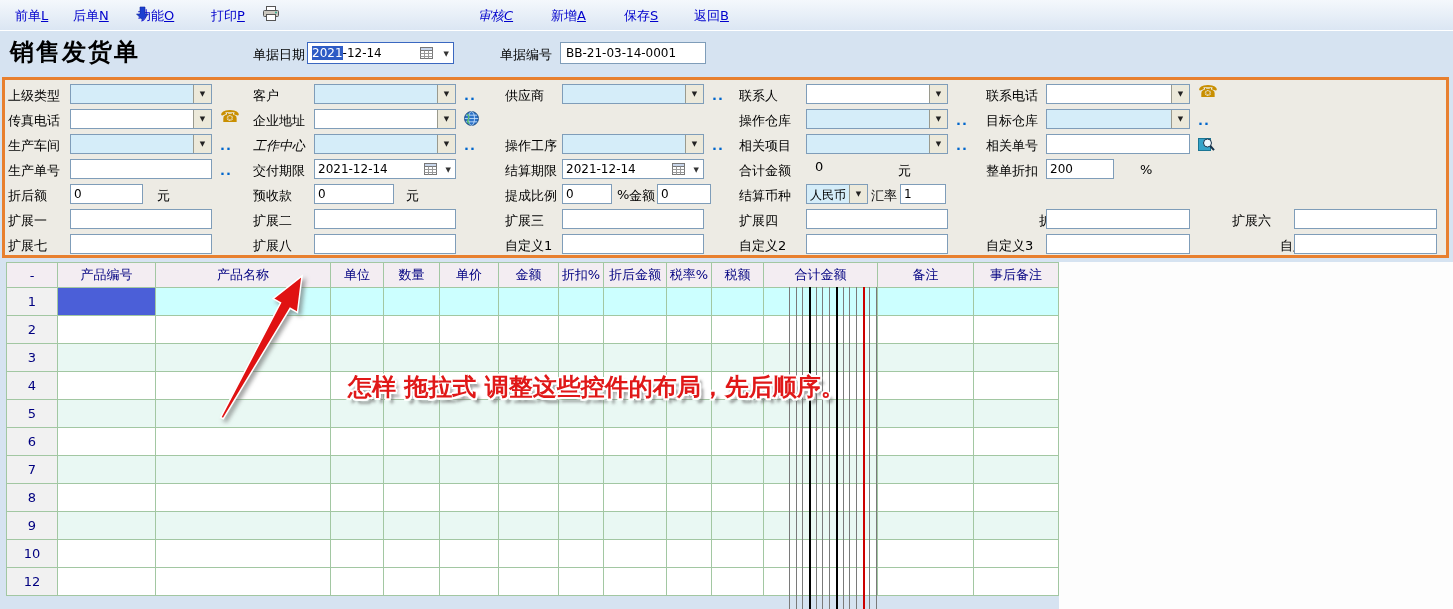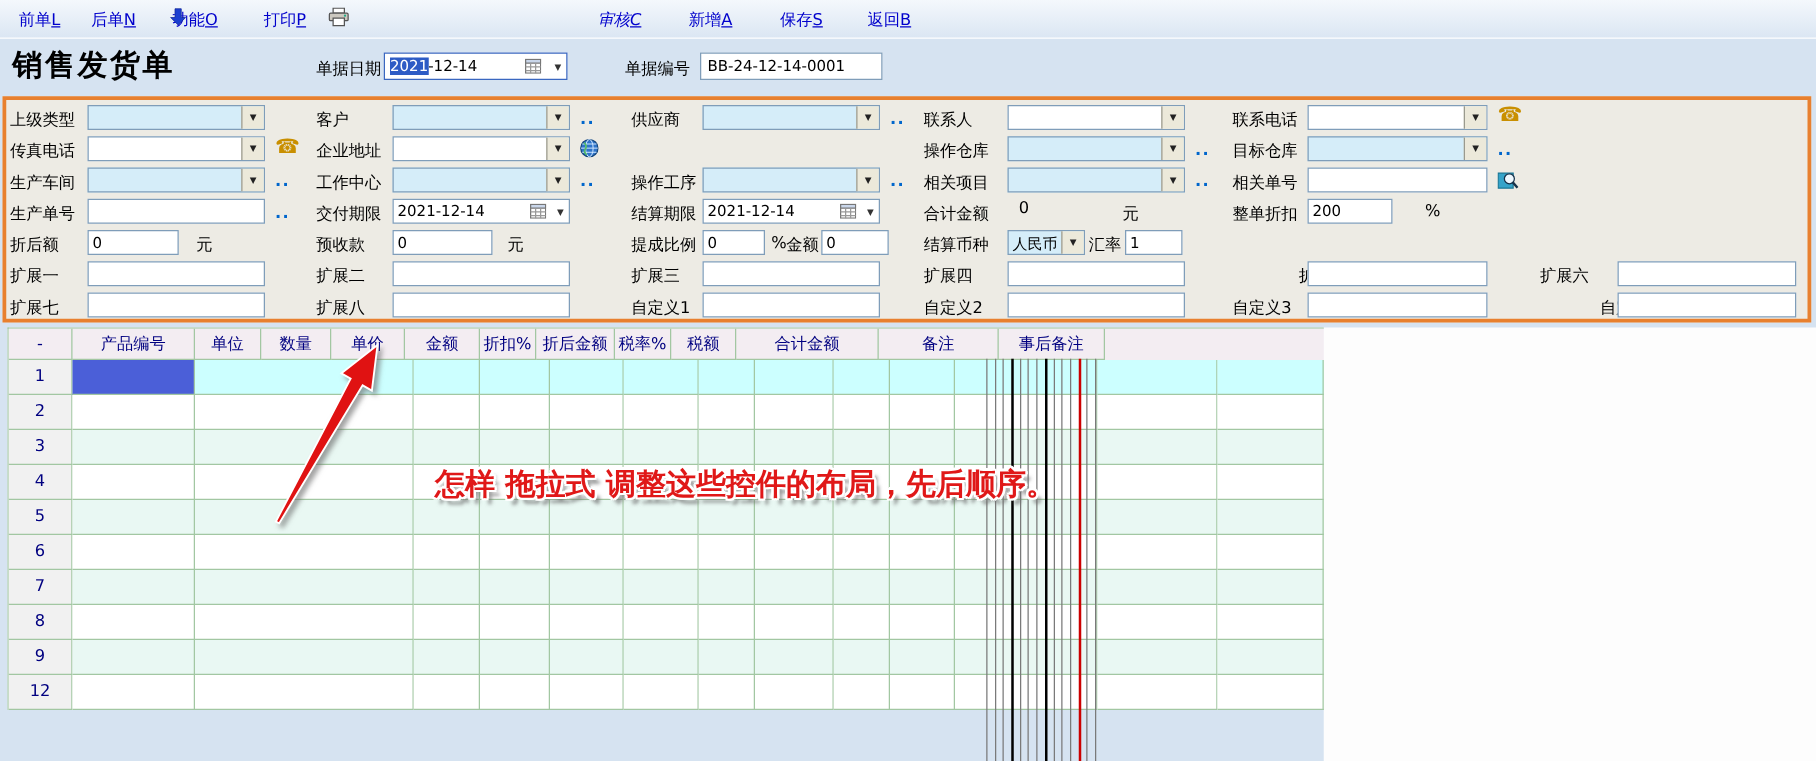--- a/index.html
+++ b/index.html
@@ -100,21 +100,21 @@
     <span class="sel">2021</span><span>-12-14</span>
     <span class="cal-ic"><svg width="13" height="12" viewBox="0 0 13 12">
           <rect x="0.5" y="0.5" width="12" height="11" fill="#fff" stroke="#777"></rect>
           <rect x="0.5" y="0.5" width="12" height="3" fill="#c9d6ea" stroke="#777"></rect>
           <path d="M4.5 3.5v8M8.5 3.5v8M0.5 6.5h12M0.5 9.5h12" stroke="#999" fill="none"></path>
         </svg></span>
     <span class="dd-ar">▼</span>
   </div>
 
   <span class="hl-label" style="left:500px">单据编号</span>
-  <div class="docno"><span>BB-24-12-14-0001</span></div>
+  <div class="docno"><span>BB-21-03-14-0001</span></div>
 
   <div class="panel" id="panel">
       <span class="f-label" style="left: 3px; top: 7px;">上级类型</span>
       <div class="combo blue" style="left: 65px; top: 4px; width: 142px;">
         <span class="combo-val"></span>
         <span class="combo-btn">▼</span>
       </div>
       <span class="f-label" style="left: 248px; top: 7px;">客户</span>
       <div class="combo blue" style="left: 309px; top: 4px; width: 142px;">
         <span class="combo-val"></span>
@@ -166,21 +166,21 @@
         <span class="combo-val"></span>
         <span class="combo-btn">▼</span>
       </div>
       <span class="dots" style="top: 33px; left: 1193px;">..</span>
       <span class="f-label" style="left: 3px; top: 57px;">生产车间</span>
       <div class="combo blue" style="left: 65px; top: 54px; width: 142px;">
         <span class="combo-val"></span>
         <span class="combo-btn">▼</span>
       </div>
       <span class="dots" style="top: 58px; left: 215px;">..</span>
-      <span class="f-label" style="left: 248px; top: 57px;">工作中心</span>
+      <span class="f-label" style="left: 248px; top: 57px; font-style: italic;">工作中心</span>
       <div class="combo blue" style="left: 309px; top: 54px; width: 142px;">
         <span class="combo-val"></span>
         <span class="combo-btn">▼</span>
       </div>
       <span class="dots" style="top: 58px; left: 459px;">..</span>
       <span class="f-label" style="left: 500px; top: 57px;">操作工序</span>
       <div class="combo blue" style="left: 557px; top: 54px; width: 142px;">
         <span class="combo-val"></span>
         <span class="combo-btn">▼</span>
       </div>
@@ -261,20 +261,21 @@
       <div class="textbox" style="left: 1041px; top: 154px; width: 144px;"><span></span></div>
       <span class="f-label" style="left: 1275px; top: 157px;">自定义4</span>
       <div class="textbox" style="left: 1289px; top: 154px; width: 143px;"><span></span></div>
     </div>
 
   <div class="rightblank"></div>
   <div class="grid" id="grid">
       <div class="g-hrow">
         <div class="g-hcell" style="width: 51px;">-</div>
         <div class="g-hcell" style="width: 98px;">产品编号</div>
+        <div class="g-hcell" style="width: 175px;">产品名称</div>
         <div class="g-hcell" style="width: 53px;">单位</div>
         <div class="g-hcell" style="width: 56px;">数量</div>
         <div class="g-hcell" style="width: 59px;">单价</div>
         <div class="g-hcell" style="width: 60px;">金额</div>
         <div class="g-hcell" style="width: 45px;">折扣%</div>
         <div class="g-hcell" style="width: 63px;">折后金额</div>
         <div class="g-hcell" style="width: 45px;">税率%</div>
         <div class="g-hcell" style="width: 52px;">税额</div>
         <div class="g-hcell" style="width: 114px;">合计金额</div>
         <div class="g-hcell" style="width: 96px;">备注</div>
@@ -416,20 +417,36 @@
         <div class="g-cell tint" style="width: 56px;"></div>
         <div class="g-cell tint" style="width: 59px;"></div>
         <div class="g-cell tint" style="width: 60px;"></div>
         <div class="g-cell tint" style="width: 45px;"></div>
         <div class="g-cell tint" style="width: 63px;"></div>
         <div class="g-cell tint" style="width: 45px;"></div>
         <div class="g-cell tint" style="width: 52px;"></div>
         <div class="g-cell tint" style="width: 114px;"></div>
         <div class="g-cell tint" style="width: 96px;"></div>
         <div class="g-cell tint" style="width: 85px;"></div>
+      </div>
+      <div class="g-row">
+        <div class="g-rownum" style="width: 51px;">10</div>
+        <div class="g-cell" style="width: 98px;"></div>
+        <div class="g-cell" style="width: 175px;"></div>
+        <div class="g-cell" style="width: 53px;"></div>
+        <div class="g-cell" style="width: 56px;"></div>
+        <div class="g-cell" style="width: 59px;"></div>
+        <div class="g-cell" style="width: 60px;"></div>
+        <div class="g-cell" style="width: 45px;"></div>
+        <div class="g-cell" style="width: 63px;"></div>
+        <div class="g-cell" style="width: 45px;"></div>
+        <div class="g-cell" style="width: 52px;"></div>
+        <div class="g-cell" style="width: 114px;"></div>
+        <div class="g-cell" style="width: 96px;"></div>
+        <div class="g-cell" style="width: 85px;"></div>
       </div>
       <div class="g-row">
         <div class="g-rownum" style="width: 51px;">12</div>
         <div class="g-cell" style="width: 98px;"></div>
         <div class="g-cell" style="width: 175px;"></div>
         <div class="g-cell" style="width: 53px;"></div>
         <div class="g-cell" style="width: 56px;"></div>
         <div class="g-cell" style="width: 59px;"></div>
         <div class="g-cell" style="width: 60px;"></div>
         <div class="g-cell" style="width: 45px;"></div>

